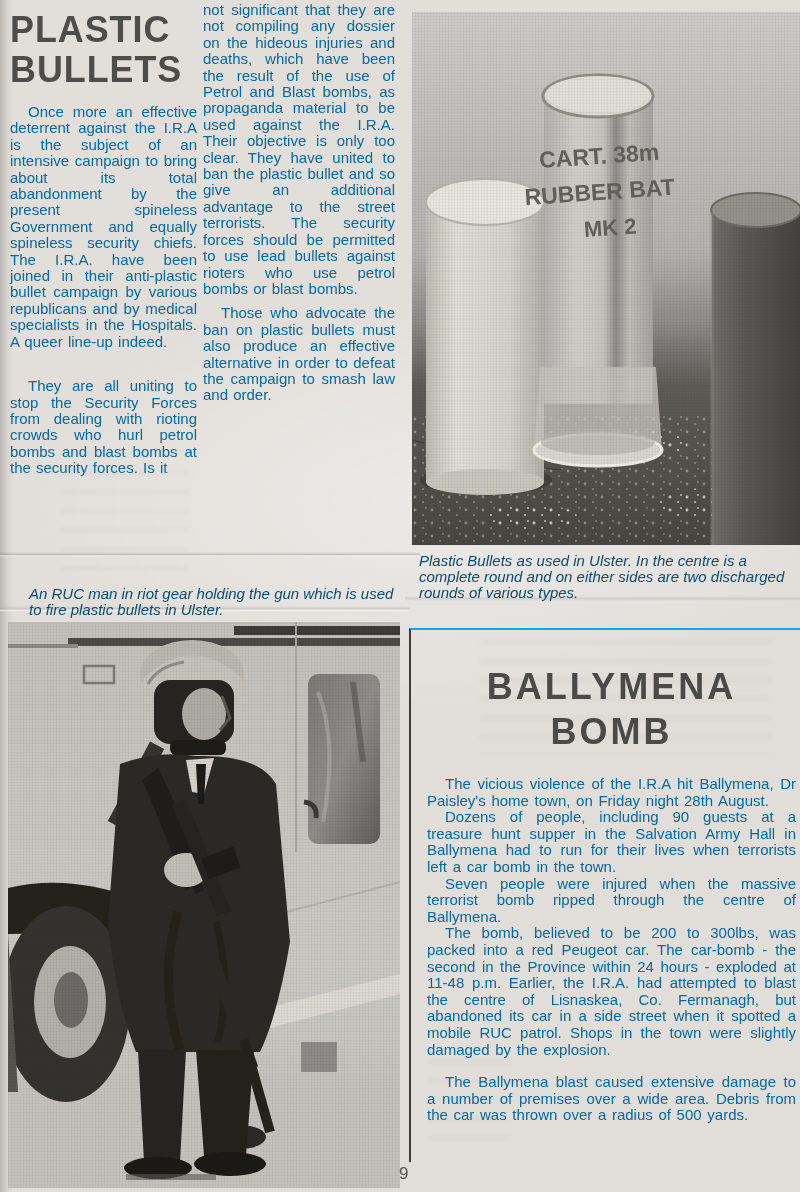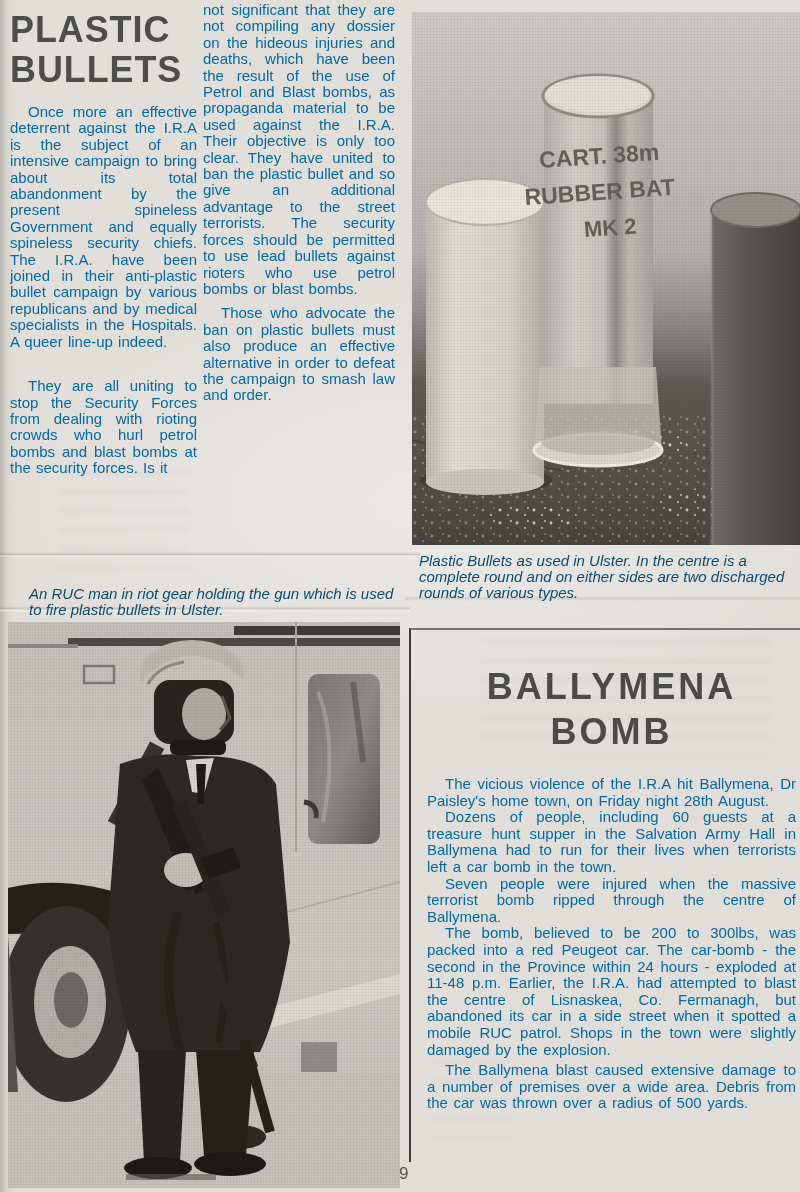--- a/index.html
+++ b/index.html
@@ -46,21 +46,21 @@
   .photo{position:absolute;overflow:hidden;}
   .photo-bullets{left:412px;top:12px;width:388px;height:533px;}
   .photo-ruc{left:8px;top:622px;width:392px;height:566px;}
   .halftone{position:absolute;inset:0;pointer-events:none;
     background:
       repeating-linear-gradient(0deg, rgba(40,38,35,.05) 0 1px, transparent 1px 3px),
       repeating-linear-gradient(90deg, rgba(40,38,35,.04) 0 1px, transparent 1px 3px);}
 
   
   .bbox{position:absolute;left:409px;top:628px;width:391px;height:534px;
-    border-left:2px solid #3c3c3a;border-top:2px solid #737373;box-sizing:border-box;
+    border-left:2px solid #3c3c3a;border-top:2px solid #0ea5e9;box-sizing:border-box;
     padding:34px 4px 0 16px;}
   .headline2{font-weight:bold;font-size:36px;line-height:45px;letter-spacing:3px;
     text-align:center;color:#4a4a48;margin-bottom:22px;}
   .bbody .par{font-size:15px;line-height:16.6px;word-spacing:1.5px;}
   .bbody .par + .par{margin-top:0;}
 
   .pageno{position:absolute;left:399px;top:1164px;font-size:17px;color:#55544f;}
 </style>
 </head>
 <body>
@@ -258,22 +258,22 @@
     <div class="halftone"></div>
   </div>
 
   <div class="bbox">
     <div class="headline2">
       <div>BALLYMENA</div>
       <div>BOMB</div>
     </div>
     <div class="bbody">
       <p class="par indent">The vicious violence of the I.R.A hit Ballymena, Dr Paisley's home town, on Friday night 28th August.</p>
-      <p class="par indent">Dozens of people, including 60 guests at a treasure hunt supper in the Salvation Army Hall in Ballymena had to run for their lives when terrorists left a car bomb in the town.</p>
+      <p class="par indent">Dozens of people, including 90 guests at a treasure hunt supper in the Salvation Army Hall in Ballymena had to run for their lives when terrorists left a car bomb in the town.</p>
       <p class="par indent">Seven people were injured when the massive terrorist bomb ripped through the centre of Ballymena.</p>
       <p class="par indent">The bomb, believed to be 200 to 300lbs, was packed into a red Peugeot car. The car-bomb - the second in the Province within 24 hours - exploded at 11-48 p.m. Earlier, the I.R.A. had attempted to blast the centre of Lisnaskea, Co. Fermanagh, but abandoned its car in a side street when it spotted a mobile RUC patrol. Shops in the town were slightly damaged by the explosion.</p>
-      <p class="par indent" style="margin-top:4px;">The Ballymena blast caused extensive damage to a number of premises over a wide area. Debris from the car was thrown over a radius of 500 yards.</p>
+      <p class="par indent" style="margin-top:16px;">The Ballymena blast caused extensive damage to a number of premises over a wide area. Debris from the car was thrown over a radius of 500 yards.</p>
     </div>
   </div>
 
   <div class="pageno">9</div>
 
 </div>
 
 </body></html>

